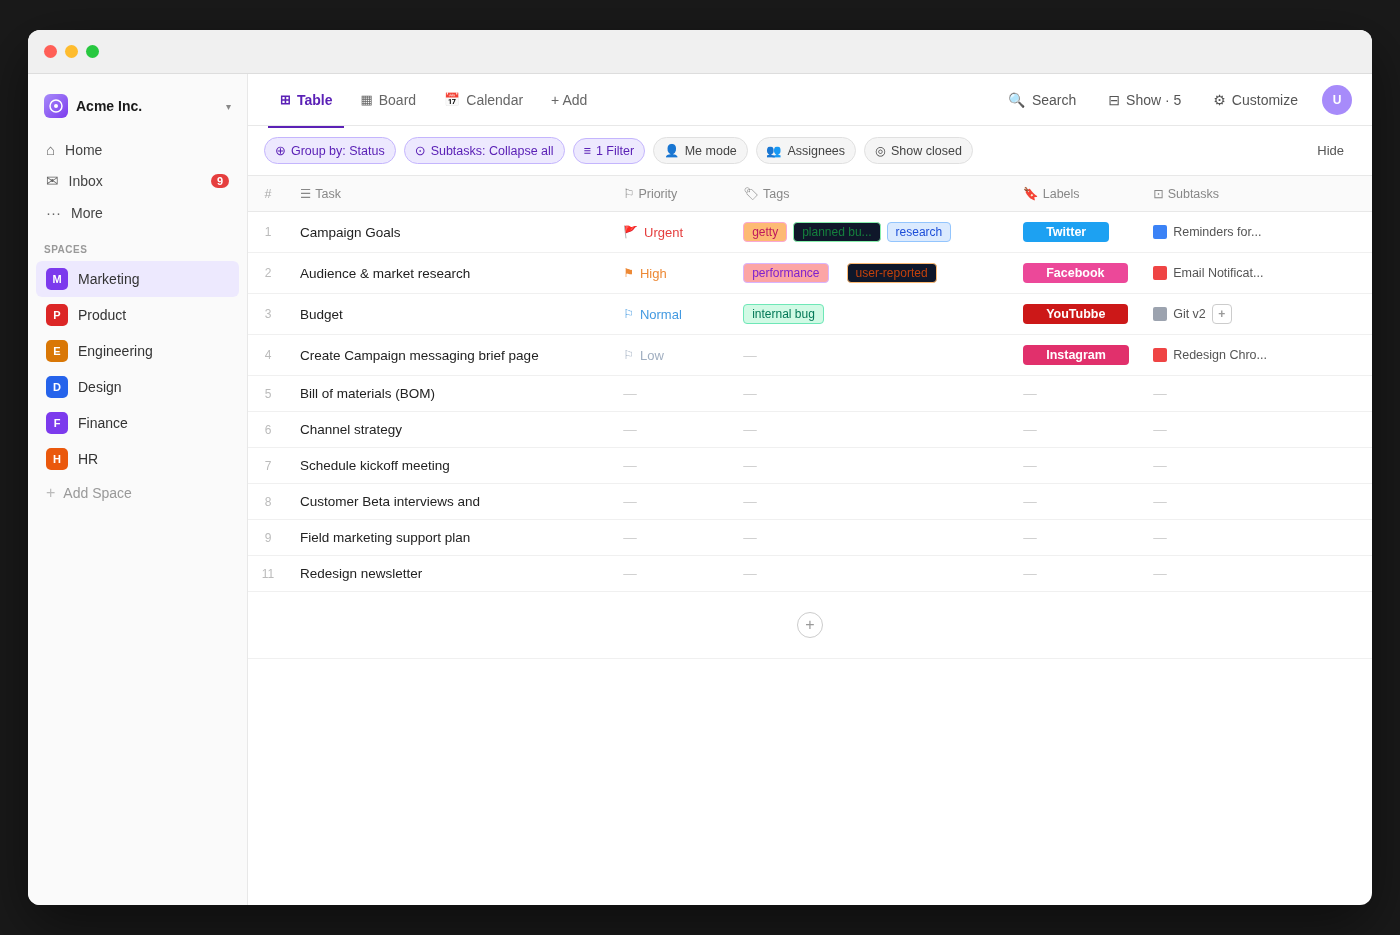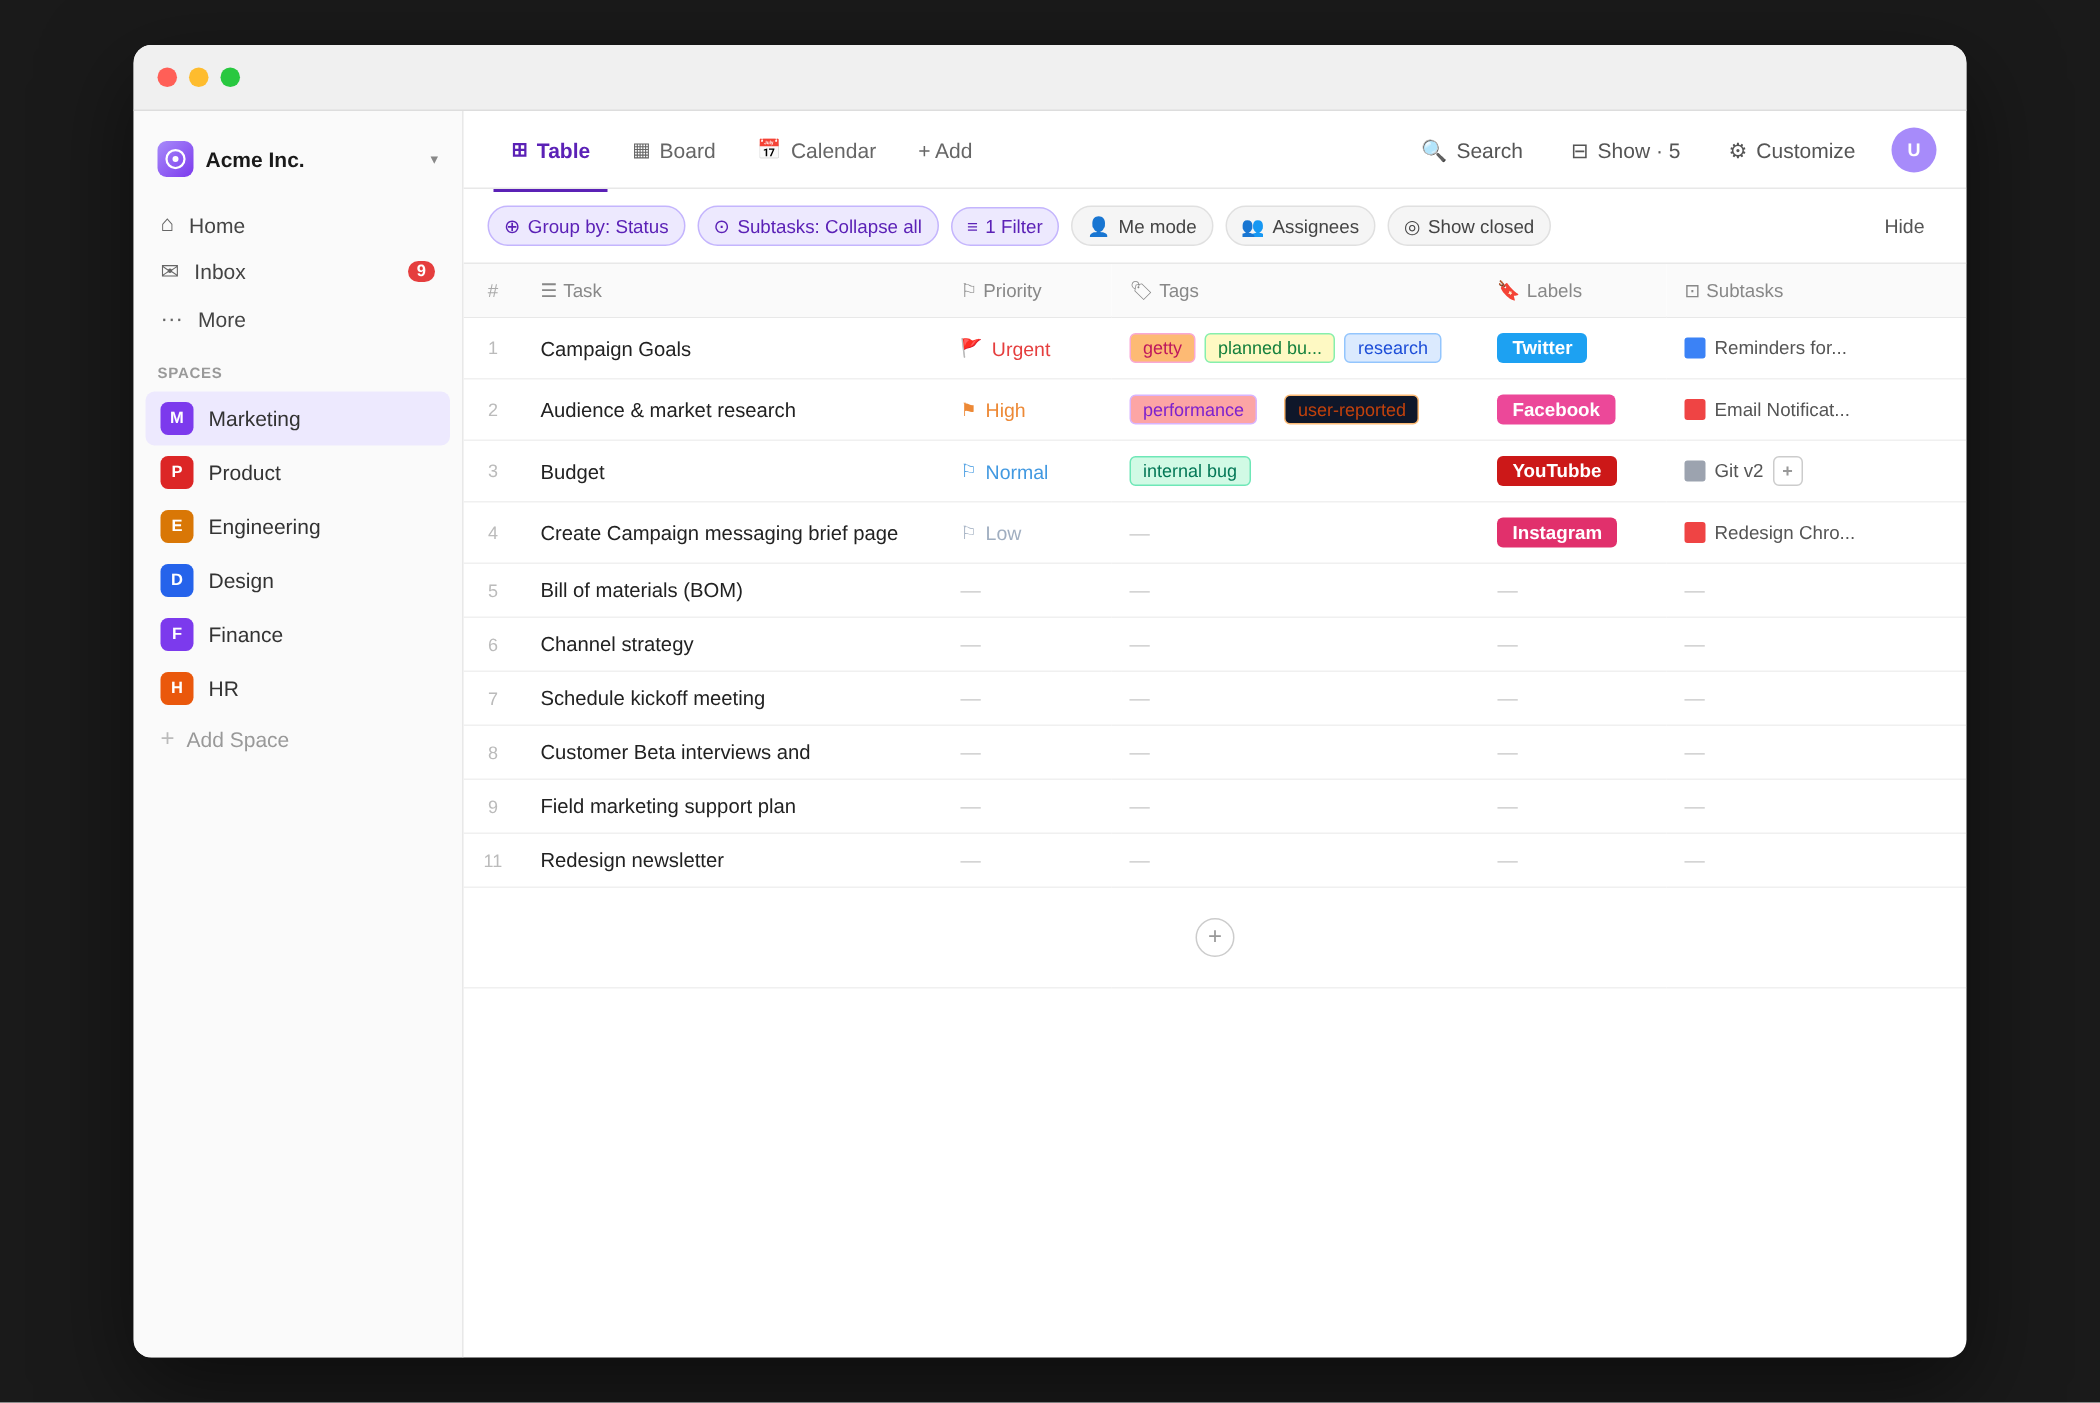--- a/index.html
+++ b/index.html
@@ -6,21 +6,21 @@
     body {
       font-family: -apple-system, BlinkMacSystemFont, 'Segoe UI', sans-serif;
       background: #1a1a1a;
       display: flex;
       align-items: center;
       justify-content: center;
       min-height: 100vh;
       padding: 20px;
     }
     .window {
-      width: 1222px;
+      width: 1344px;
       height: 875px;
       background: #fff;
       border-radius: 12px;
       overflow: hidden;
       display: flex;
       flex-direction: column;
       box-shadow: 0 20px 60px rgba(0,0,0,0.5);
     }
     .title-bar {
       background: #f0f0f0;
@@ -344,27 +344,27 @@
       gap: 6px;
       flex-wrap: wrap;
     }
     .tag {
       padding: 2px 8px;
       border-radius: 4px;
       font-size: 12px;
       font-weight: 500;
     }
     .tag-pink { background: #fdba74; color: #be185d; border: 1px solid #f9a8d4; }
-    .tag-green { background: #fef9c3; color: #15803d; border: 1px solid #86efac; }
+    .tag-green { background: #0f172a; color: #15803d; border: 1px solid #86efac; }
     .tag-blue { background: #dbeafe; color: #1d4ed8; border: 1px solid #93c5fd; }
     .tag-purple { background: #fca5a5; color: #7e22ce; border: 1px solid #d8b4fe; text-align: right; }
     .tag-orange { background: #0f172a; color: #c2410c; border: 1px solid #fdba74; margin-left: 12px; }
     .tag-teal { background: #d1fae5; color: #047857; border: 1px solid #6ee7b7; }
     .label-badge {
-      padding: 3px 10px;
+      padding: 3px 23px;
       border-radius: 4px;
       font-size: 12.5px;
       font-weight: 600;
       color: white;
       display: inline-flex;
       align-items: center;
       text-align: right;
     }
     .lbl-twitter { background: #1da1f2; }
     .lbl-facebook { background: #ec4899; }

